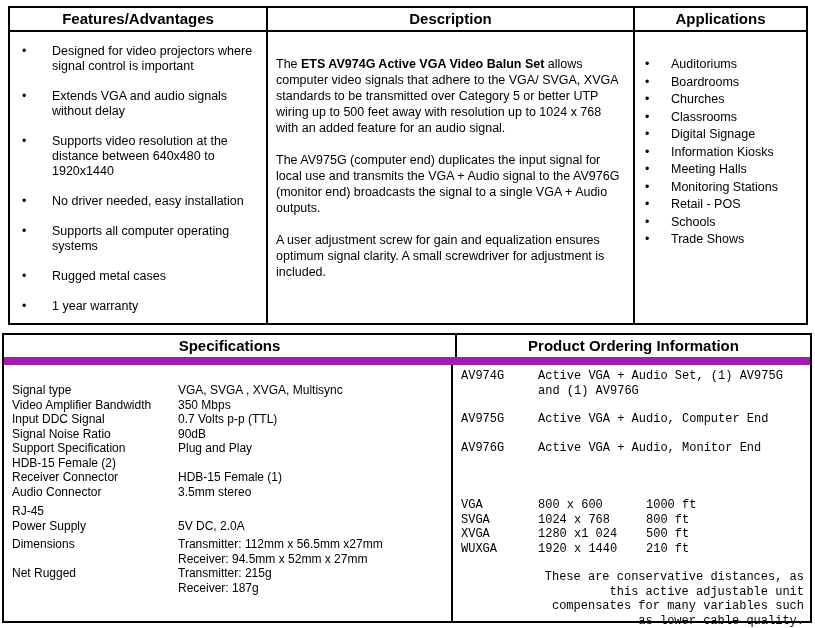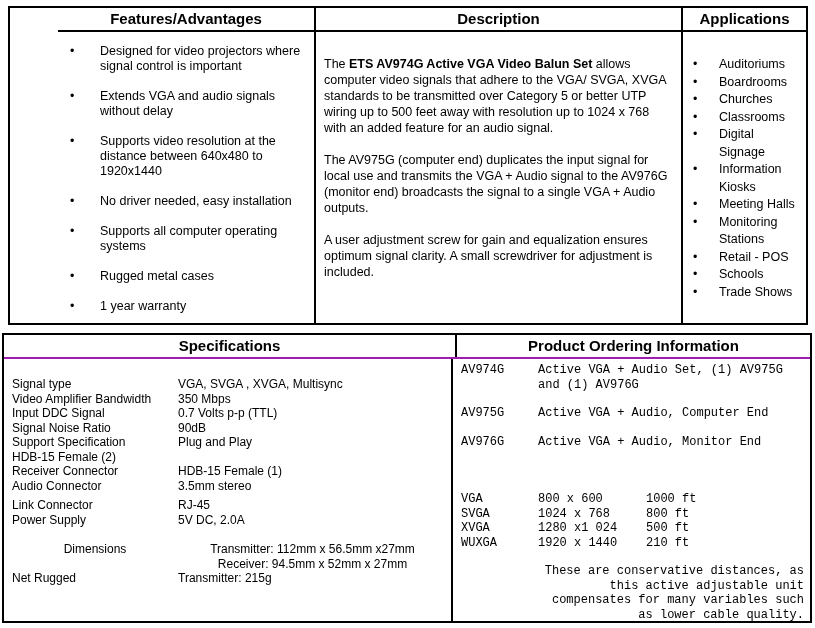--- a/index.html
+++ b/index.html
@@ -11,21 +11,20 @@
     -webkit-font-smoothing: antialiased;
   }
   .page { position: relative; width: 815px; height: 628px; background: #fff; overflow: hidden; }
 
   
   .top-table {
     position: absolute; left: 8px; top: 6px;
     width: 800px; height: 319px;
     border: 2px solid #000; box-sizing: border-box;
     display: flex;
-    padding-left: 48px;
   }
   .col { box-sizing: border-box; display: flex; flex-direction: column; }
   .col + .col { border-left: 2px solid #000; gap: 12px; }
   .col-features { width: 256px; }
   .col-desc { width: 367px; }
   .col-apps { flex: 1; }
   .col-header {
     height: 22px; line-height: 22px;
     border-bottom: 2px solid #000;
     text-align: center;
@@ -44,38 +43,38 @@
   .app-item { display: flex; font-size: 12.5px; line-height: 17.5px; }
   .app-item .bullet { width: 26px; flex: 0 0 26px; text-align: left; padding-left: 4px; }
 
   
   .bottom-table {
     position: absolute; left: 2px; top: 333px;
     width: 810px; height: 290px;
     border: 2px solid #000; box-sizing: border-box;
     display: flex; flex-direction: column;
   }
-  .bt-header { display: flex; height: 22px; border-bottom: 2px solid #a21caf; flex: 0 0 auto; }
+  .bt-header { display: flex; height: 22px; border-bottom: 8px solid #a21caf; flex: 0 0 auto; }
   .bt-header-cell {
     line-height: 22px; text-align: center;
     font-weight: bold; font-size: 15px;
     box-sizing: border-box;
   }
   .bt-header-left { width: 453px; border-right: 2px solid #000; }
   .bt-header-right { flex: 1; }
   .bt-body { display: flex; flex: 1; min-height: 0; }
   .specs-cell {
     width: 453px; box-sizing: border-box;
     border-right: 2px solid #000;
     padding: 18px 4px 0 8px;
     font-size: 12px; line-height: 14.5px;
   }
   .spec-row { display: grid; grid-template-columns: 166px 1fr; }
   .spec-row.gap-small { margin-top: 5px; }
-  .spec-row.gap-large { margin-top: 15px; text-align: center; }
+  .spec-row.gap-large { margin-top: 4px; }
   .spec-value div { white-space: nowrap; }
 
   .ordering-cell {
     flex: 1; box-sizing: border-box;
     padding: 4px 6px 0 8px;
     font-size: 12px; line-height: 14.5px; font-family: Liberation Mono, monospace;
   }
   .product-row { display: grid; grid-template-columns: 77px 264px; margin-bottom: 14px; }
   .dist-block { margin-top: 43px; }
   .dist-row { display: grid; grid-template-columns: 77px 108px 1fr; }
@@ -215,38 +214,38 @@
         </div>
         <div class="spec-row">
           <span>Receiver Connector</span>
           <span class="spec-value">HDB-15 Female (1)</span>
         </div>
         <div class="spec-row">
           <span>Audio Connector</span>
           <span class="spec-value">3.5mm stereo</span>
         </div>
         <div class="spec-row gap-small">
-          <span>Link Connector</span>
           <span class="spec-value">RJ-45</span>
         </div>
         <div class="spec-row">
           <span>Power Supply</span>
           <span class="spec-value">5V DC, 2.0A</span>
         </div>
         <div class="spec-row gap-large">
           <span>Dimensions</span>
           <span class="spec-value">
             <div>Transmitter: 112mm x 56.5mm x27mm</div>
             <div>Receiver: 94.5mm x 52mm x 27mm</div>
           </span>
         </div>
         <div class="spec-row">
           <span>Net Rugged</span>
           <span class="spec-value">
             <div>Transmitter: 215g</div>
+            <div>Receiver: 187g</div>
           </span>
         </div>
       </div>
 
       <div class="ordering-cell">
         <div class="product-row">
           <span>AV974G</span>
           <span>Active VGA + Audio Set, (1) AV975G and (1) AV976G</span>
         </div>
         <div class="product-row">

